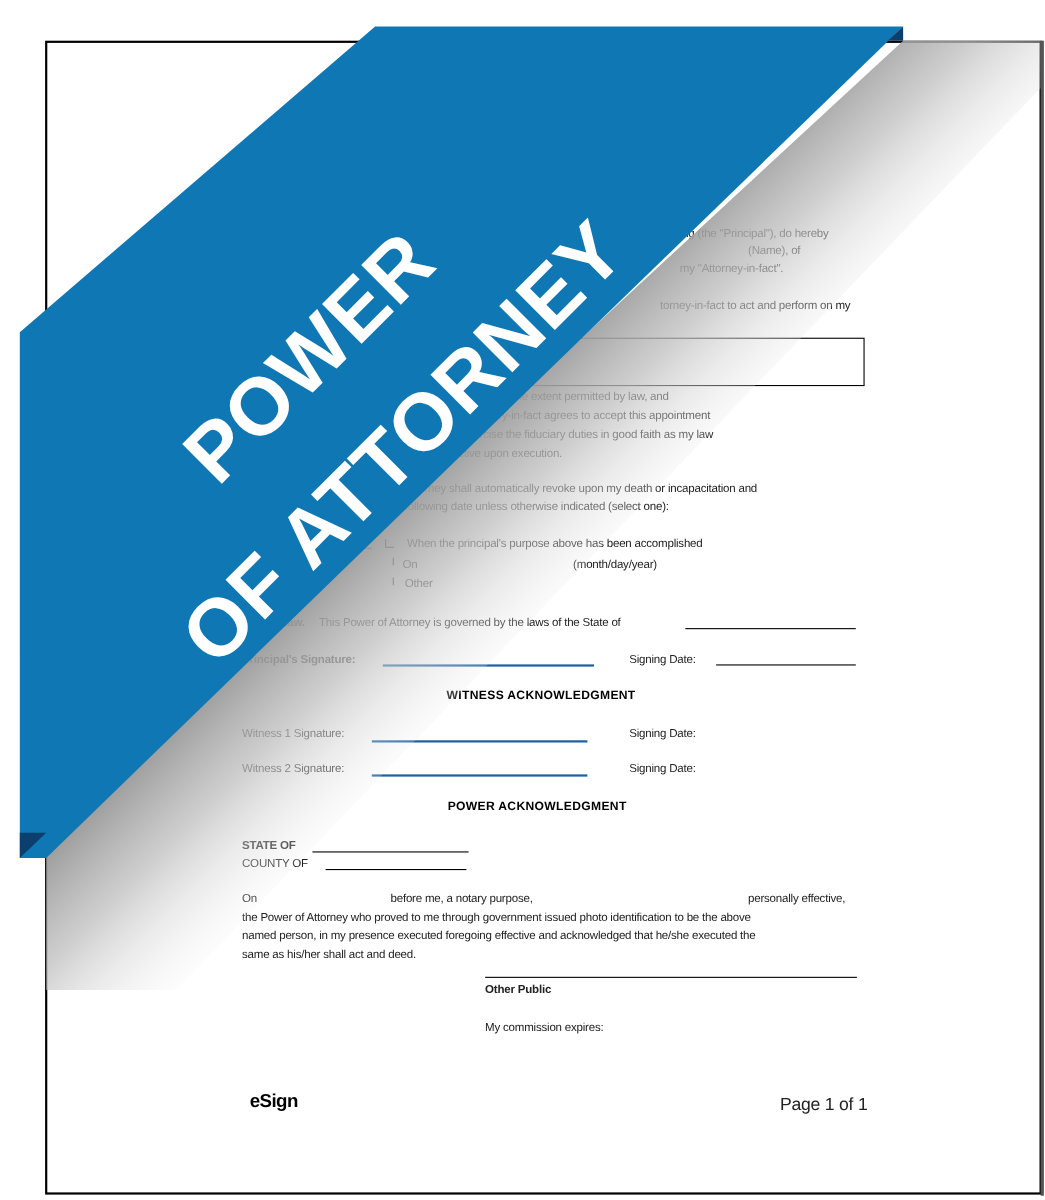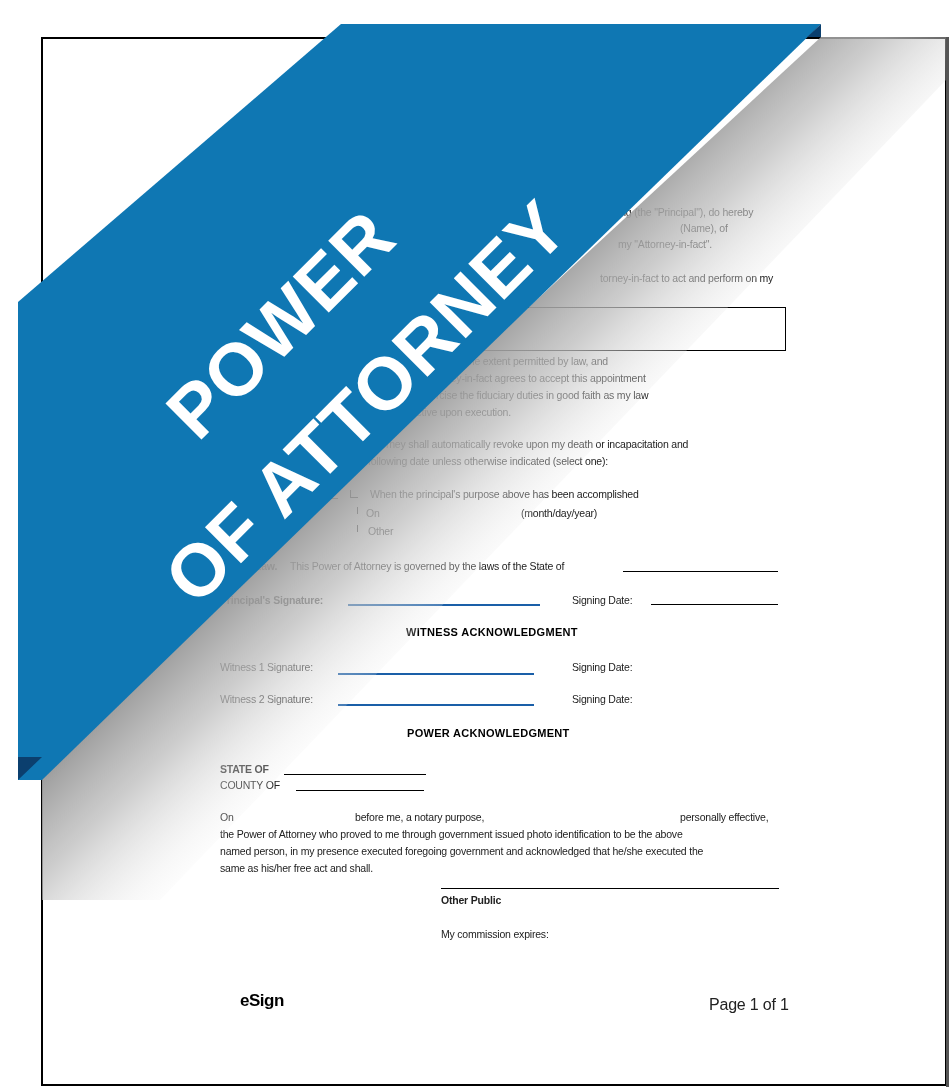--- a/index.html
+++ b/index.html
@@ -74,28 +74,28 @@
   <span class="h" style="left:407px; top:727px;">POWER ACKNOWLEDGMENT</span>
   <span class="t b" style="left:220px; top:763px;">STATE OF</span>
   <div class="line" style="left:284px; top:774px; width:142px;"></div>
   <span class="t" style="left:220px; top:779px;">COUNTY OF</span>
   <div class="line" style="left:296px; top:790px; width:128px;"></div>
 
   <span class="t" style="left:220px; top:811px;">On</span>
   <span class="t" style="left:355px; top:811px;">before me, a notary purpose,</span>
   <span class="t" style="left:680px; top:811px;">personally effective,</span>
   <span class="t" style="left:220px; top:828px;">the Power of Attorney who proved to me through government issued photo identification to be the above</span>
-  <span class="t" style="left:220px; top:845px;">named person, in my presence executed foregoing government and acknowledged that he/she executed the</span>
-  <span class="t" style="left:220px; top:862px;">same as his/her free act and shall.</span>
+  <span class="t" style="left:220px; top:845px;">named person, in my presence executed foregoing effective and acknowledged that he/she executed the</span>
+  <span class="t" style="left:220px; top:862px;">same as his/her shall act and deed.</span>
 
   <div class="line" style="left:441px; top:888px; width:338px;"></div>
   <span class="t b" style="left:441px; top:894px;">Other Public</span>
   <span class="t" style="left:441px; top:928px;">My commission expires:</span>
 
-  <span class="logo" style="left:240px; top:991px;">eSign</span>
+  <span class="logo" style="left:227px; top:991px;">eSign</span>
   <span class="t" style="left:709px; top:996px; font-size:16px;">Page 1 of 1</span>
 </div>
 
 <svg class="shadow" width="950" height="1091" viewBox="0 0 950 1091">
   <defs>
     <linearGradient id="sg" gradientUnits="userSpaceOnUse" x1="420" y1="402" x2="560" y2="542">
       <stop offset="0" stop-color="#9a9a9a" stop-opacity="0.95"></stop>
       <stop offset="0.35" stop-color="#bdbdbd" stop-opacity="0.75"></stop>
       <stop offset="1" stop-color="#ffffff" stop-opacity="0"></stop>
     </linearGradient>

